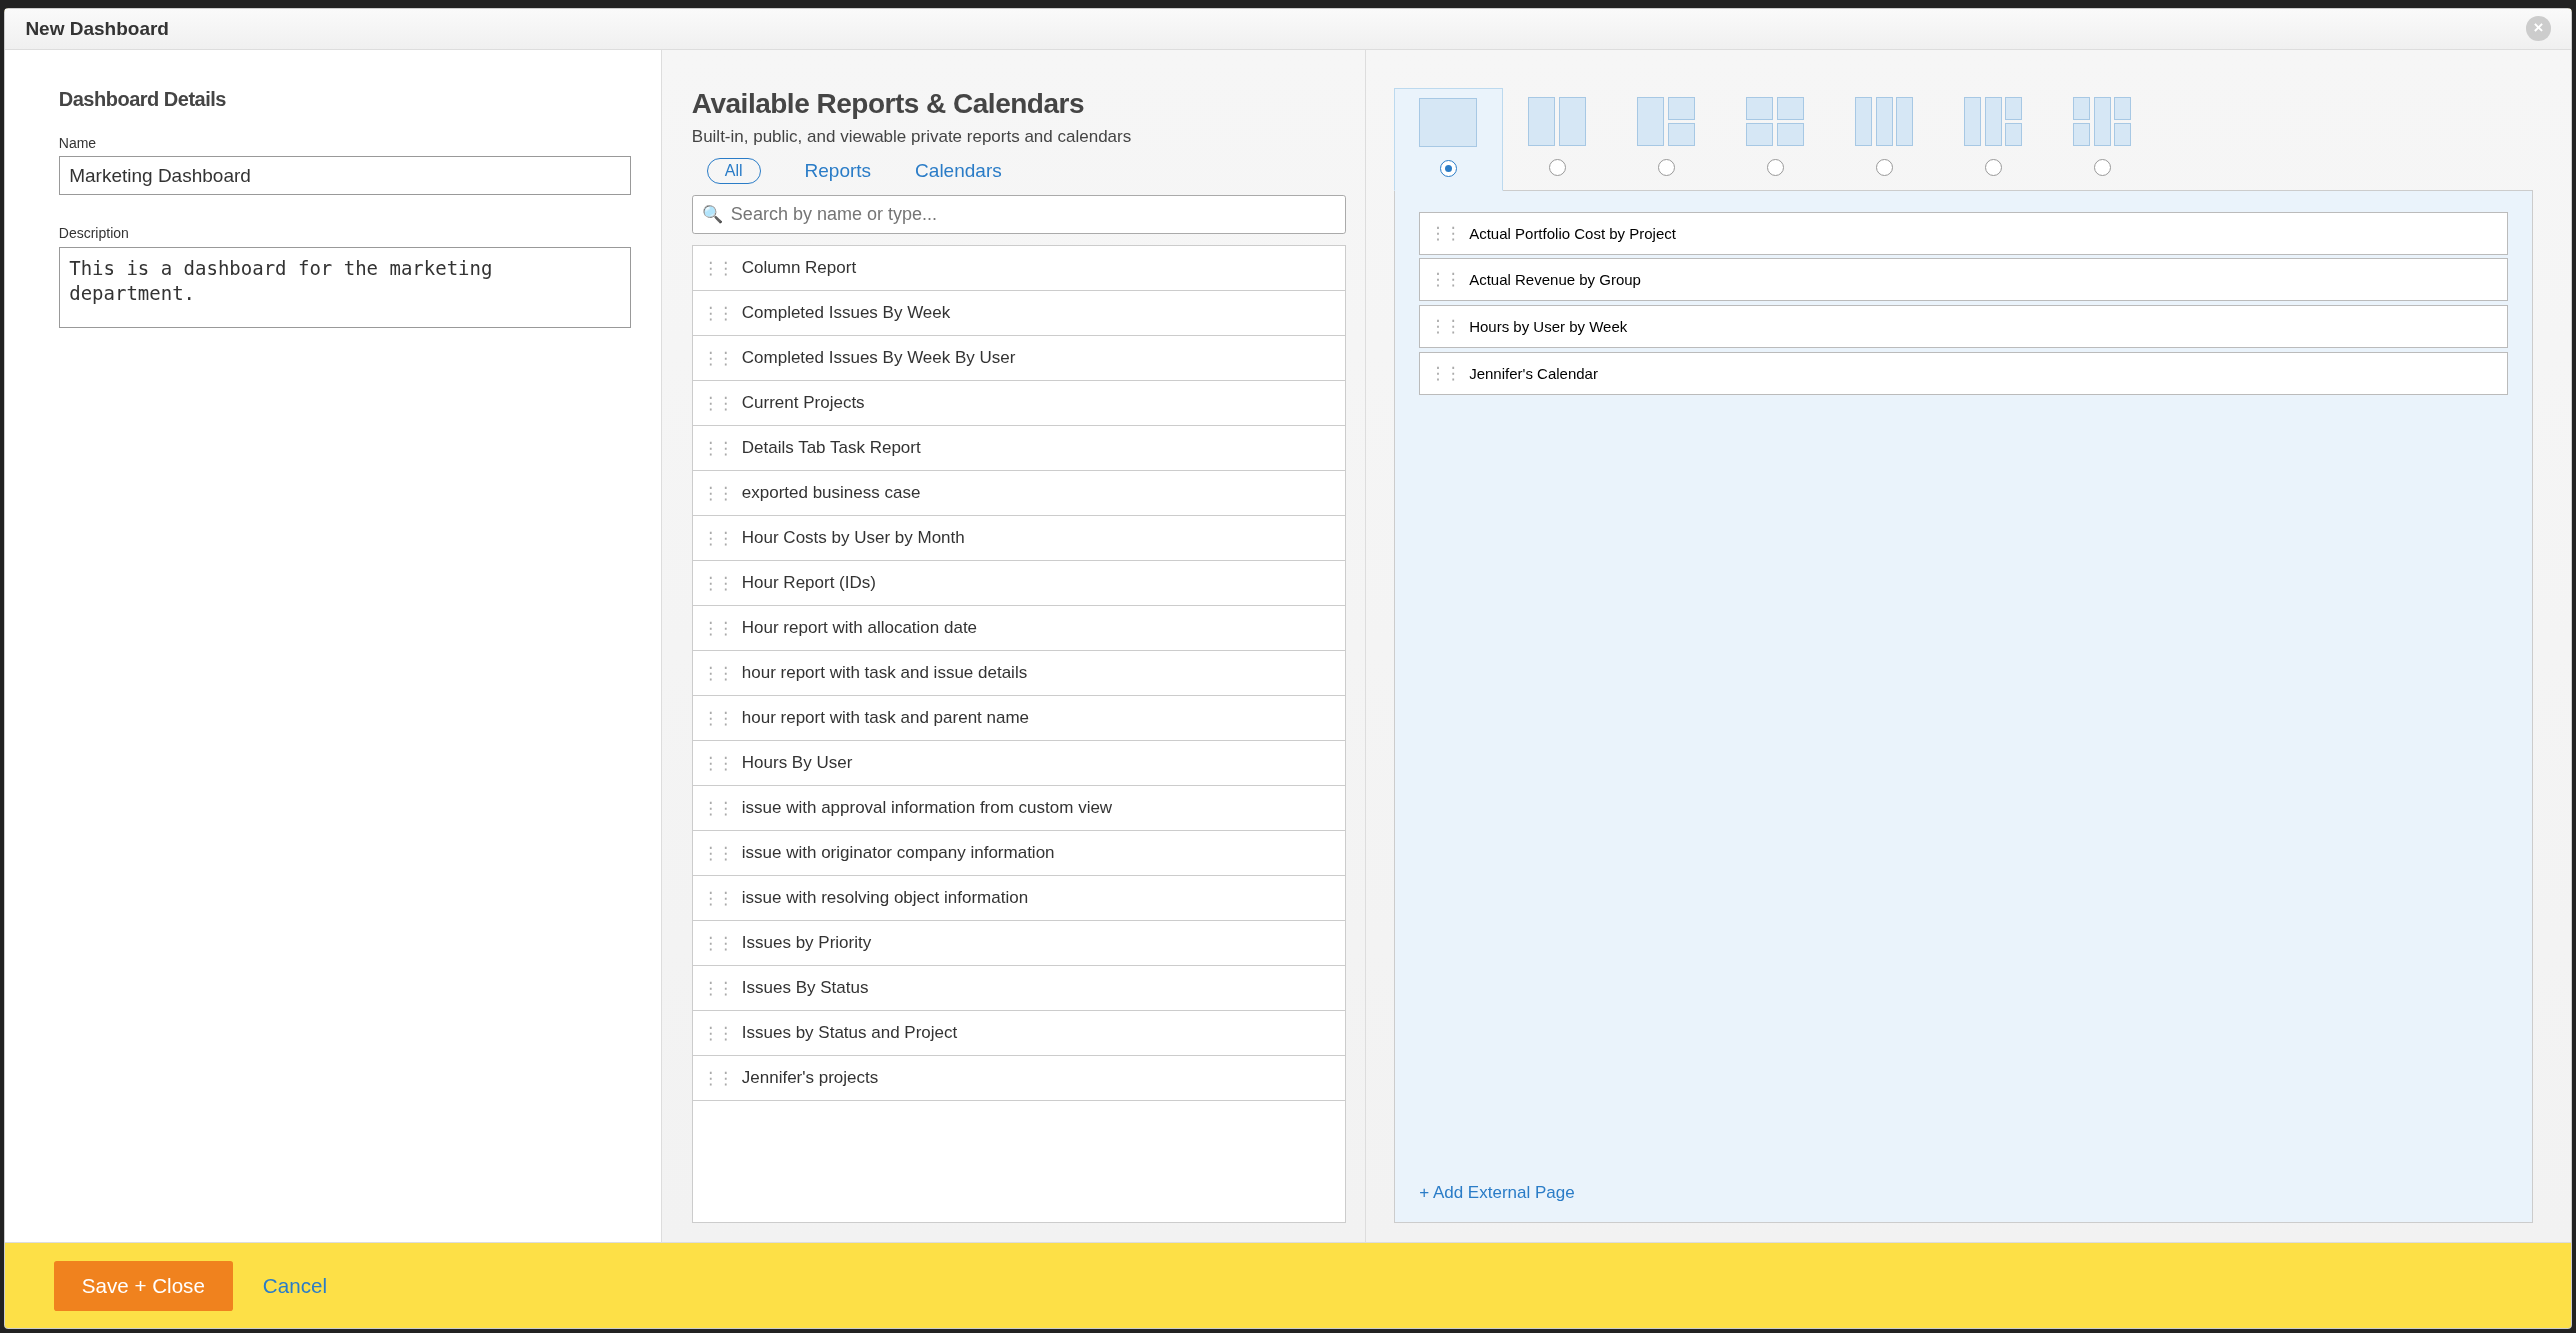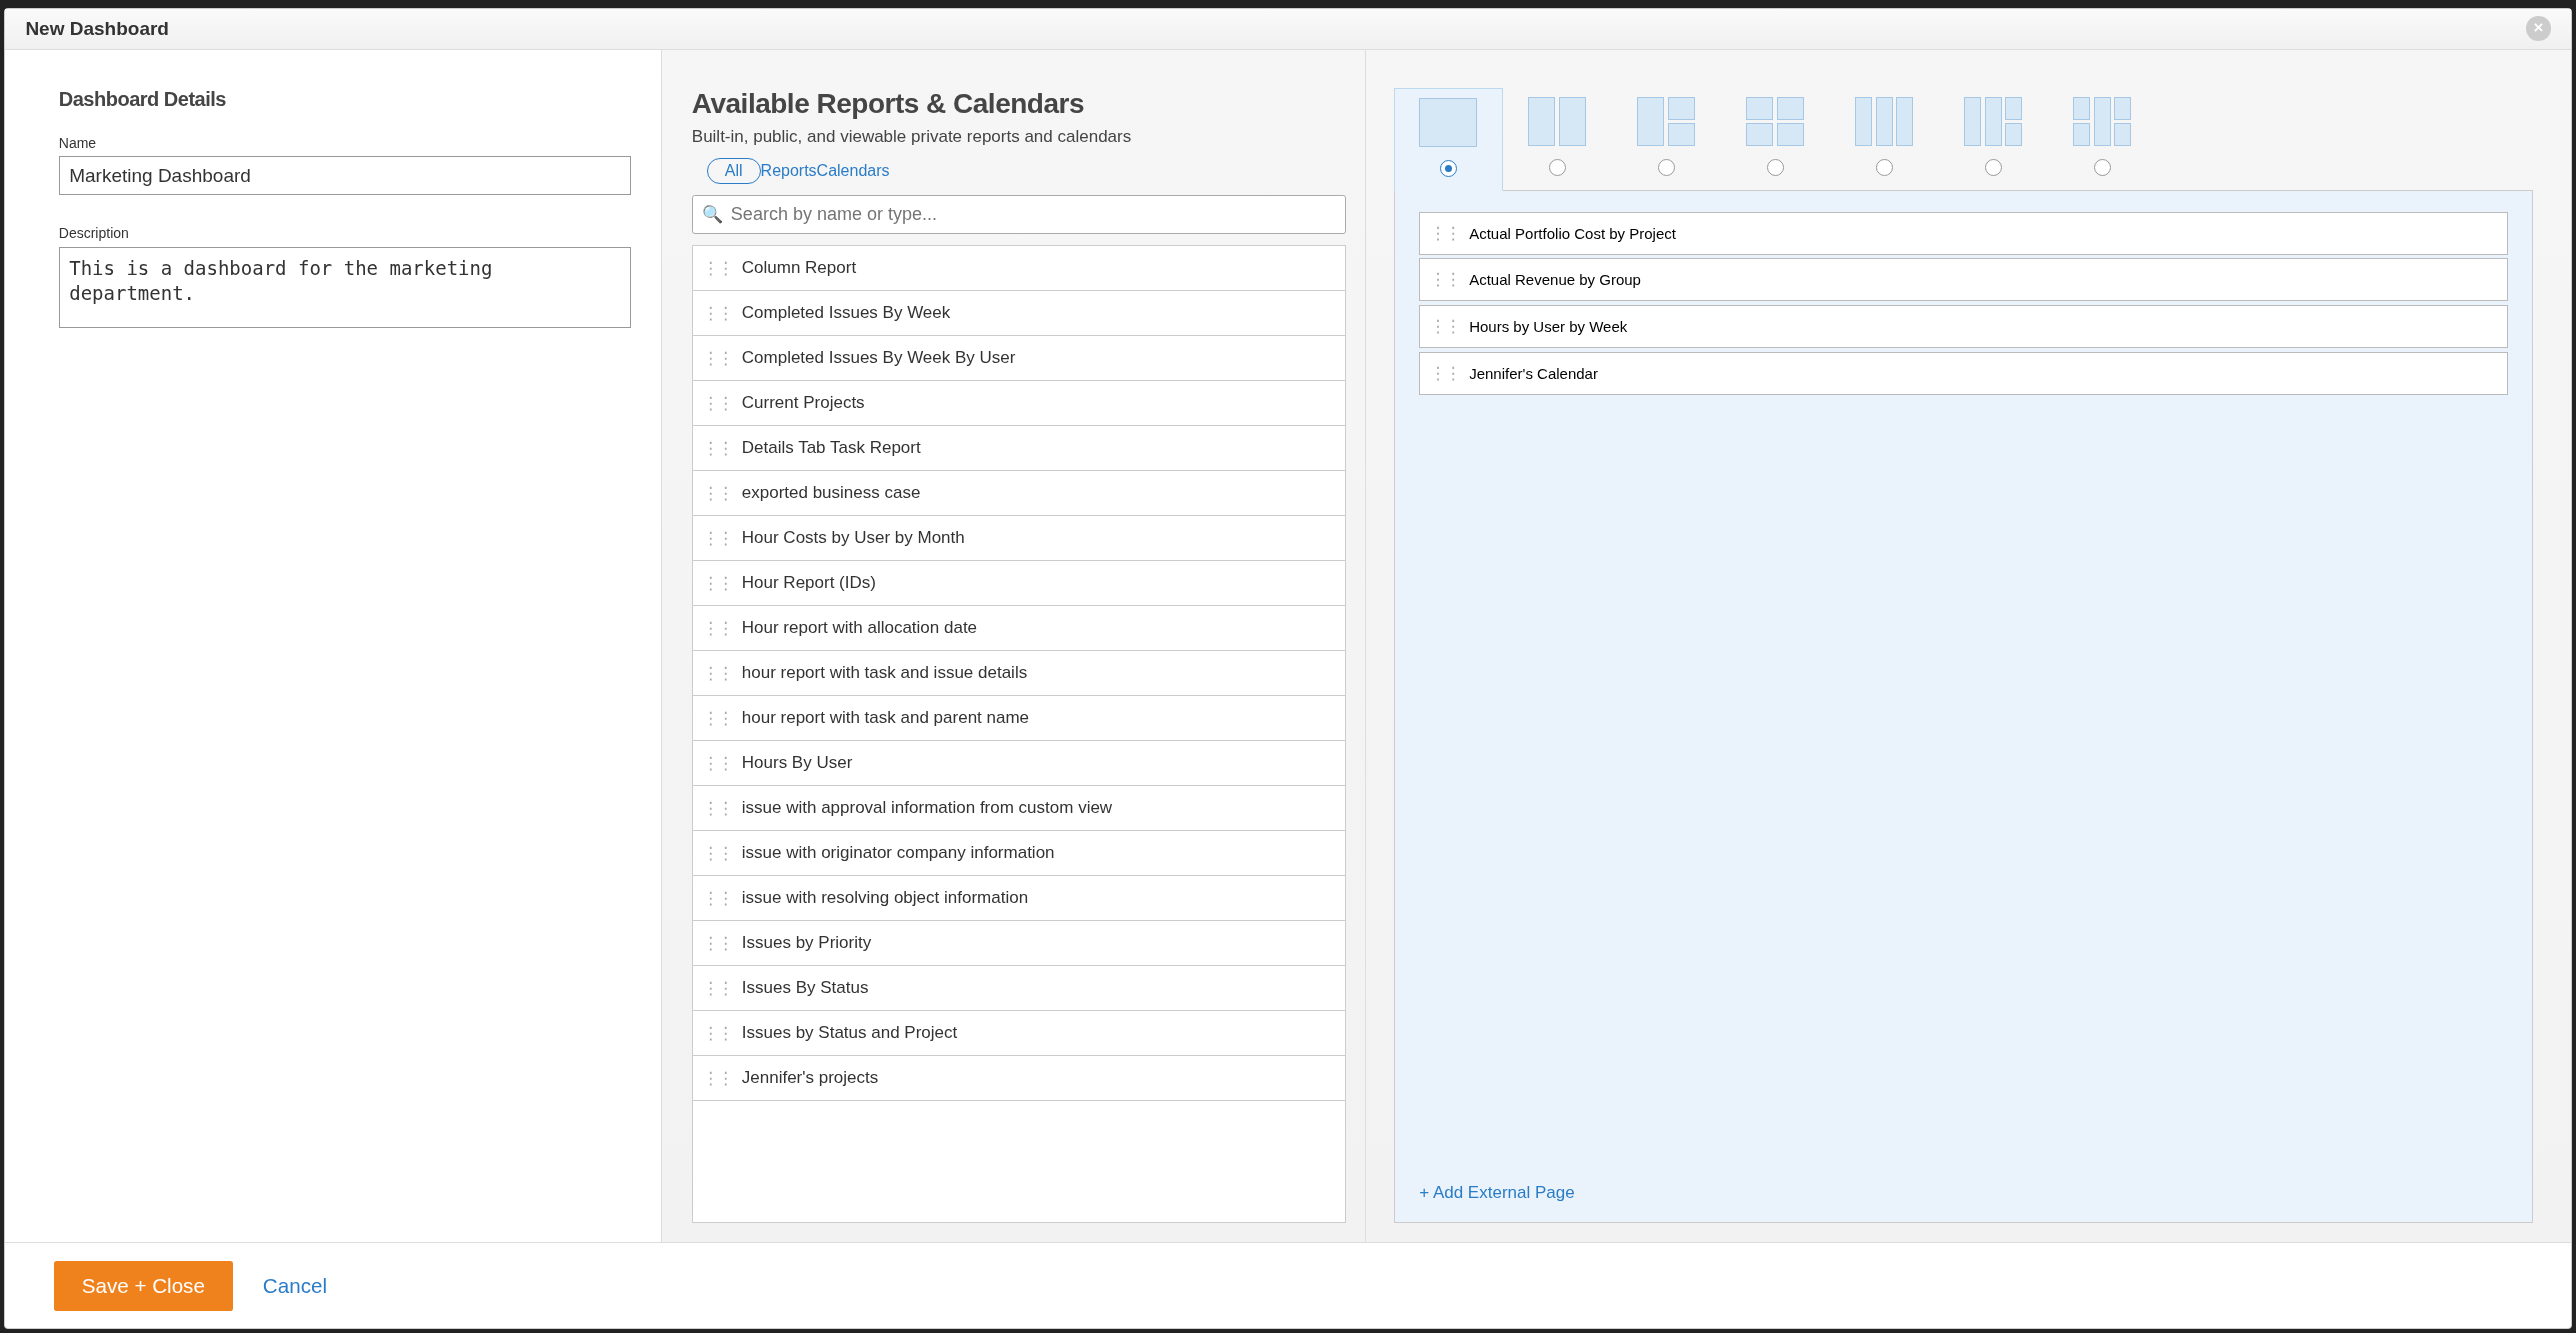--- a/index.html
+++ b/index.html
@@ -10,21 +10,21 @@
   height: 1334px;
   overflow: hidden;
   transform-origin: top left;
 }
 .modal-wrap {
   position: absolute;
   top: 7.5px;
   left: 3.8px;
   right: 3.8px;
   bottom: 3.8px;
-  background: #ffffff;
+  background: #fde047;
   border: 0.9px solid #ccc;
   border-radius: 3.8px;
   display: flex;
   flex-direction: column;
 }
 .modal-header {
   height: 41px;
   padding: 0 20.6px;
   display: flex;
   align-items: center;
@@ -120,23 +120,24 @@
 }
 .pill {
   border: 0.9px solid #2a7cc7;
   border-radius: 13px;
   padding: 2.8px 17px;
   font-size: 16px;
   color: #2a7cc7;
   cursor: pointer;
 }
 .link {
-  font-size: 16px;
+  font-size: 19px;
   color: #2a7cc7;
   cursor: pointer;
+  padding-left: 44px;
 }
 .search-box {
   display: flex;
   align-items: center;
   border: 0.9px solid #aaa;
   border-radius: 2.8px;
   background: #fff;
   height: 39px;
   padding: 0 9.4px;
   margin-bottom: 11.3px;

